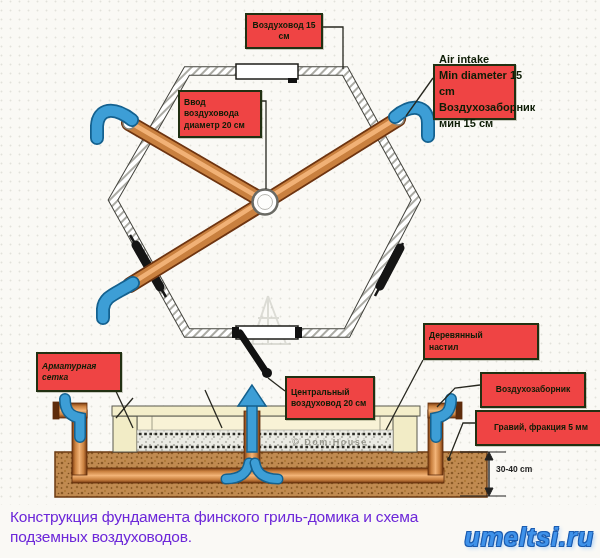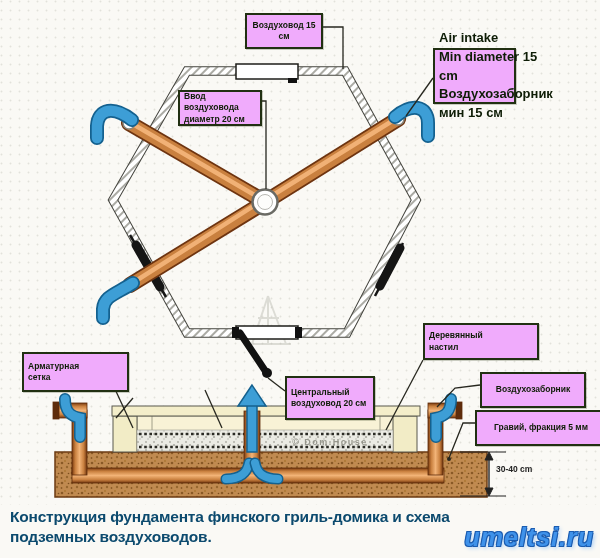--- a/index.html
+++ b/index.html
@@ -3,45 +3,45 @@
 <meta charset="utf-8">
 <style>
   html,body{margin:0;padding:0;}
   body{font-family:"Liberation Sans", sans-serif;}
   #stage{
     position:relative;width:600px;height:558px;background:#faf9f5;overflow:hidden;
   }
   #diagram-svg{position:absolute;left:0;top:0;}
   .lbl{
     position:absolute;
-    background:#f0abfc;
+    background:#ef4444;
     border:2px solid #213012;
     color:#0e1d06;
     font-weight:bold;
     font-size:8.5px;
     line-height:1.3;
     padding:16px 4px;
     white-space:pre-line;
     display:flex;align-items:center;
     box-sizing:border-box;
     box-shadow:1px 1px 0 rgba(60,70,40,.25);
   }
   .lbl.center{justify-content:center;text-align:center;}
   #lbl-duct-top{left:245px;top:13px;width:78px;height:36px;}
-  #lbl-air-intake{left:433px;top:48px;width:83px;height:56px;font-size:13px;line-height:1.45;}
-  #lbl-inlet{left:178px;top:90px;width:84px;height:36px;}
-  #lbl-mesh{left:22px;top:352px;width:107px;height:40px;}
+  #lbl-air-intake{left:433px;top:64px;width:83px;height:56px;font-size:11px;line-height:1.45;}
+  #lbl-inlet{left:178px;top:90px;width:84px;height:48px;}
+  #lbl-mesh{left:36px;top:352px;width:86px;height:40px;font-style:italic;}
   #lbl-foundation{left:133px;top:373px;width:71px;height:39px;}
   #lbl-central{left:285px;top:376px;width:90px;height:44px;}
   #lbl-nastil{left:423px;top:323px;width:116px;height:37px;}
   #lbl-vozduh{left:480px;top:372px;width:106px;height:29px;}
   #lbl-gravel{left:475px;top:410px;width:132px;height:32px;}
   #caption{
     position:absolute;left:10px;top:507px;width:575px;
-    font-size:15.5px;font-weight:bold;color:#0c4a6e;line-height:1.32;
+    font-size:15.5px;font-weight:normal;color:#6d28d9;line-height:1.32;
     white-space:pre-line;letter-spacing:-0.2px;
   }
   #site-watermark{
     position:absolute;right:6px;bottom:6px;
     font-size:25px;font-weight:900;font-style:italic;
     color:#3f92ea;letter-spacing:1px;
     text-shadow:-1px -1px 0 #1b5cb0, 1px 1px 0 #1b5cb0, -1px 1px 0 #1b5cb0, 1px -1px 0 #1b5cb0, 2px 2px 4px #9cc6f4;
   }
 </style>
 </head>

